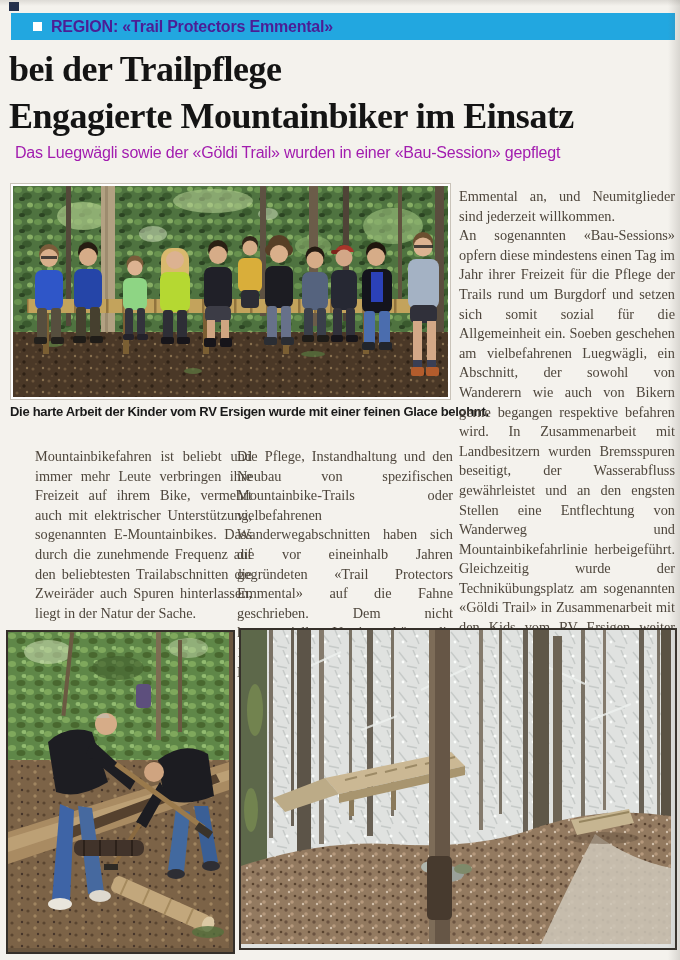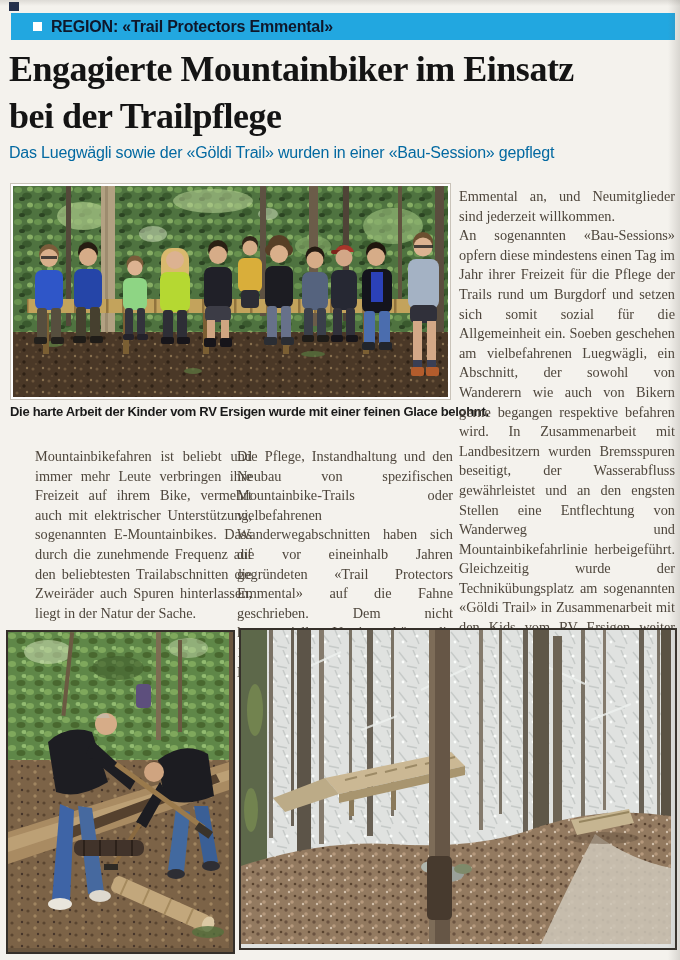--- a/index.html
+++ b/index.html
@@ -6,26 +6,26 @@
   body{width:680px;height:960px;overflow:hidden;font-family:"Liberation Sans",sans-serif;}
   .page{position:relative;width:680px;height:960px;background:#f4f2ed;}
   .scan-edge{position:absolute;top:0;right:0;width:12px;height:100%;
     background:linear-gradient(to left,rgba(90,85,78,.18),rgba(90,85,78,0));}
   .scan-top{position:absolute;top:0;left:0;width:100%;height:6px;
     background:linear-gradient(to bottom,rgba(90,85,78,.15),rgba(90,85,78,0));}
   .corner-mark{position:absolute;left:9px;top:2px;width:10px;height:9px;background:#23304d;}
   .kicker-bar{position:absolute;left:11px;top:13px;width:664px;height:27px;
     display:flex;align-items:center;gap:9px;padding-left:22px;box-sizing:border-box;}
   .kicker-bullet{width:9px;height:9px;background:#ffffff;flex:0 0 auto;}
-  .kicker-text{color:#0f172a;font-weight:bold;font-size:16px;letter-spacing:-0.2px;}
+  .kicker-text{color:#4c1d95;font-weight:bold;font-size:16px;letter-spacing:-0.2px;}
   .headline{position:absolute;left:9px;top:46px;width:665px;margin:0;
     font-family:"Liberation Serif",serif;font-weight:bold;color:#141414;
     font-size:36px;line-height:47px;letter-spacing:-0.5px;}
-  .subhead{position:absolute;left:9px;top:144px;width:665px;margin:0;
-    font-size:16px;color:#0369a1;letter-spacing:-0.2px;white-space:nowrap;}
+  .subhead{position:absolute;left:15px;top:144px;width:665px;margin:0;
+    font-size:16px;color:#a21caf;letter-spacing:-0.2px;white-space:nowrap;}
   figure{margin:0;padding:0;}
   .main-photo{position:absolute;left:10px;top:183px;width:435px;height:211px;
     background:#fff;border:1px solid #c9c3b9;padding:2px;}
   .main-photo svg{display:block;}
   .caption{position:absolute;left:10px;top:404px;width:460px;
     font-weight:bold;font-size:13px;letter-spacing:-0.3px;color:#1a1a1a;white-space:nowrap;}
   .col{position:absolute;font-family:"Liberation Serif",serif;font-size:14.3px;
     line-height:19.6px;color:#4e463c;text-align:justify;}
   .col p{margin:0;}
   .col-1{left:9px;top:447px;width:217px;height:178px;margin-left:26px;}
@@ -44,22 +44,22 @@
 <div class="page">
 
   <div class="corner-mark"></div>
 
   <header class="kicker-bar" style="background:#22a7e0">
     <span class="kicker-bullet"></span>
     <span class="kicker-text">REGION: «Trail Protectors Emmental»</span>
   </header>
 
   <h1 class="headline">
+      <span style="display:block">bei der Trailpflege</span>
       <span style="display:block">Engagierte Mountainbiker im Einsatz</span>
-      <span style="display:block">bei der Trailpflege</span>
     </h1>
 
   <p class="subhead">Das Luegwägli sowie der «Göldi Trail» wurden in einer «Bau-Session» gepflegt</p>
 
   <figure class="main-photo">
     <svg width="435" height="211" viewBox="0 0 435 211">
       <defs>
         <pattern id="fol1" width="20" height="16" patternUnits="userSpaceOnUse">
           <rect width="20" height="16" fill="#4f7340"></rect>
           <ellipse cx="5" cy="4" rx="4" ry="3" fill="#68924f"></ellipse>

